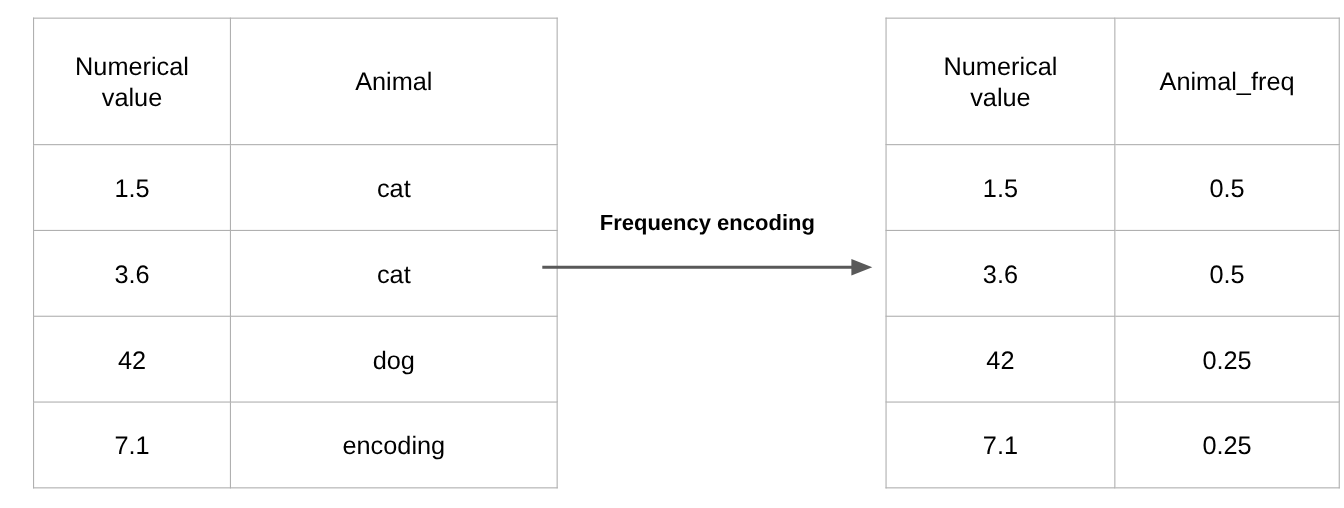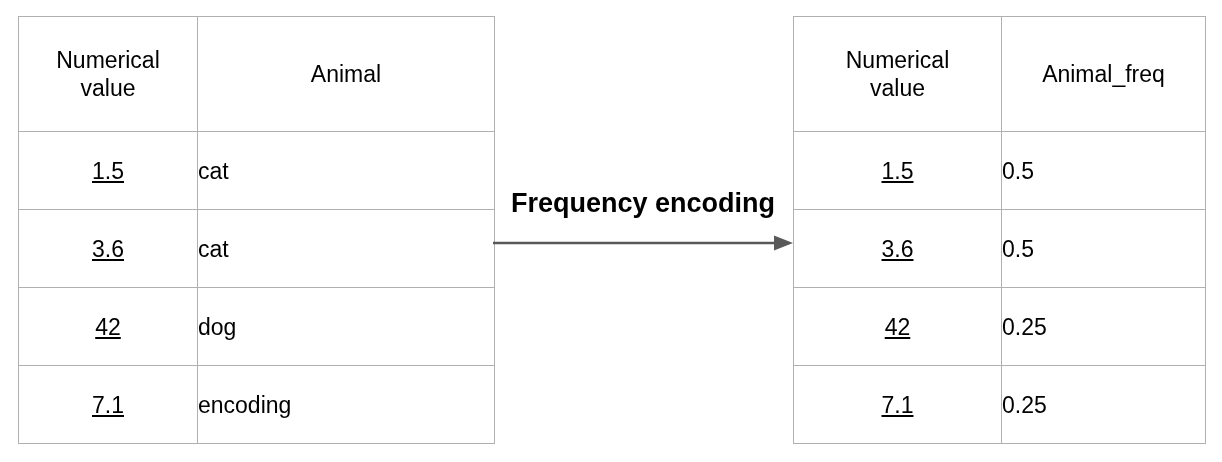--- a/index.html
+++ b/index.html
@@ -23,20 +23,21 @@
     width: 1222px;
     height: 462px;
   }
 
   
   .data-table {
     position: absolute;
     border-collapse: collapse;
     table-layout: fixed;
     background: #ffffff;
+    margin-left: 12px;
   }
   .data-table td,
   .data-table th {
     border: 1.3px solid #b0b0b0;
     padding: 0;
     font-weight: normal;
     font-size: 23px;
     line-height: 28px;
     color: #000000;
     vertical-align: middle;
@@ -49,22 +50,22 @@
   }
   .hdr-cell .hdr-text {
     display: block;
     white-space: pre-line;
   }
 
   .body-cell {
     height: 77px;
     padding-bottom: 14px;
   }
-  .cell-center { text-align: center; text-decoration: underline; }
-  .cell-left   { text-align: left; padding-left: 16px; }
+  .cell-center { text-align: center; }
+  .cell-left   { text-align: center; padding-left: 16px; }
 
   
   #table-source {
     left: 18px;
     top: 16px;
     width: 474px;
   }
   #table-source .col-num { width: 178px; }
   #table-source .col-cat { width: 296px; }
 
@@ -84,21 +85,21 @@
     top: 190px;
     width: 302px;
     height: 70px;
   }
   #transform-label {
     position: absolute;
     left: 0;
     top: 0;
     width: 302px;
     text-align: center;
-    font-size: 27px;
+    font-size: 20px;
     font-weight: bold;
     line-height: 27px;
     color: #000000;
     letter-spacing: 0px;
     white-space: nowrap;
   }
   #arrow-svg {
     position: absolute;
     left: 0;
     top: 42px;

